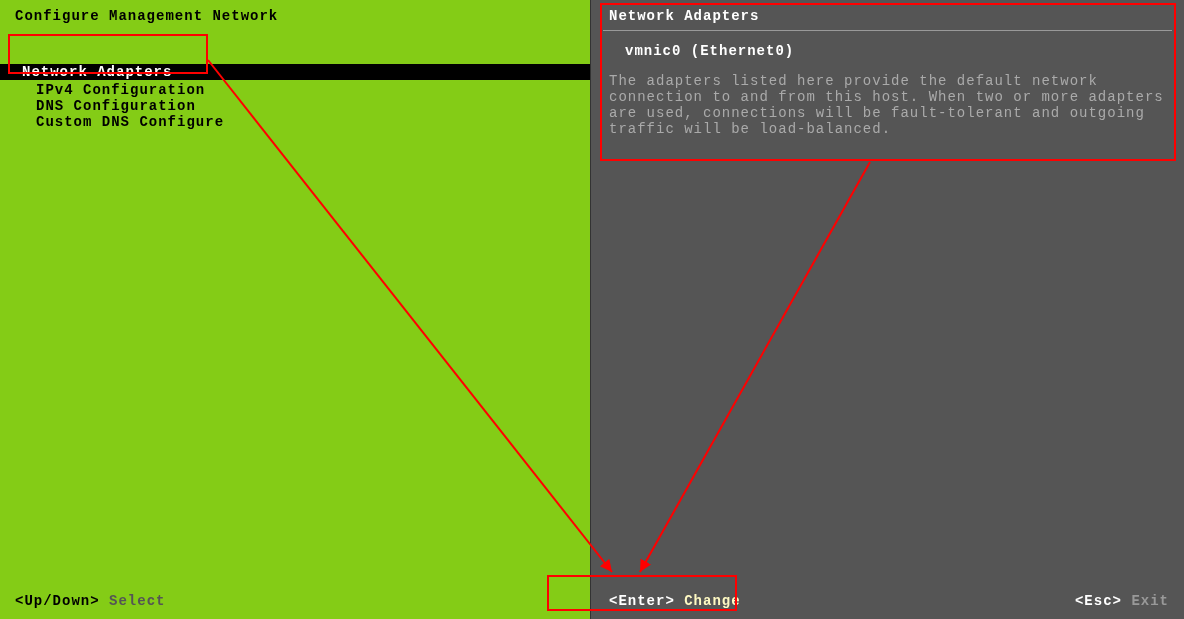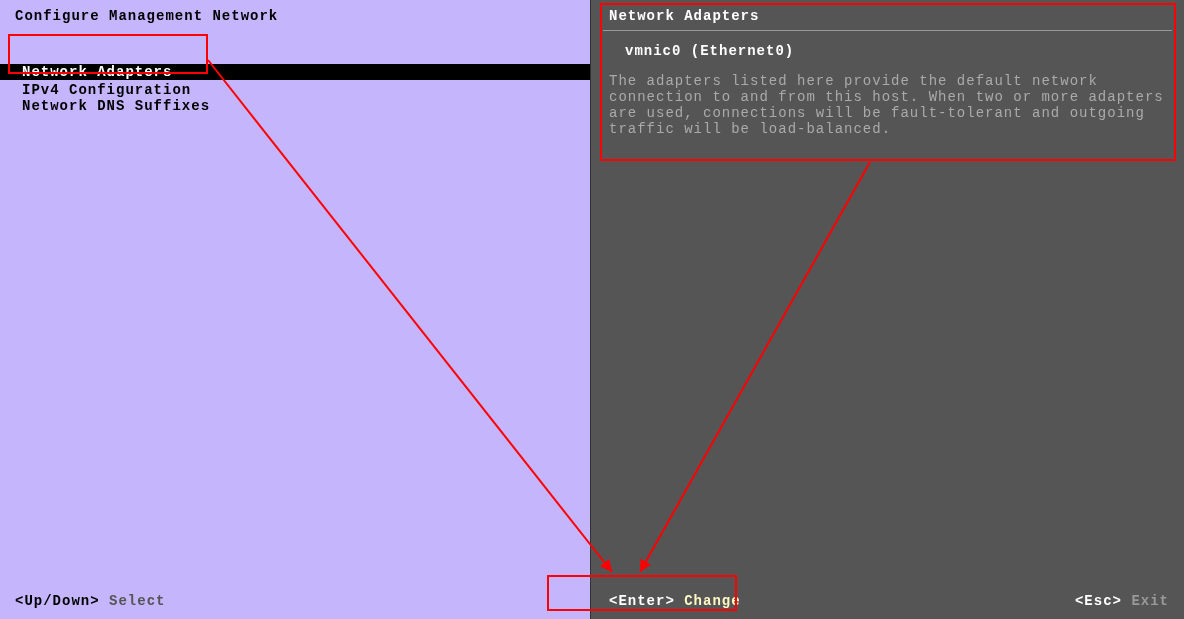--- a/index.html
+++ b/index.html
@@ -20,21 +20,21 @@
     }
     .container {
       width: 100%;
       height: 100%;
       display: flex;
       position: relative;
     }
     .left-panel {
       width: 590px;
       height: 100%;
-      background: #c4b5fd;
+      background: #84cc16;
       color: #000;
       position: relative;
     }
     .right-panel {
       flex: 1;
       height: 100%;
       background: #555555;
       color: #ccc;
       position: relative;
       border-left: 1px solid #333;
@@ -51,20 +51,21 @@
       line-height: 16px;
       color: #000;
       cursor: pointer;
     }
     .menu-item.selected {
       background: #000;
       color: #fff;
     }
     .menu-group2 {
       margin-top: 2px;
+      margin-left: 14px;
     }
     .right-title {
       padding: 8px 0 0 18px;
       color: #fff;
     }
     .right-divider {
       border: none;
       border-top: 1px solid #999;
       margin: 6px 12px 0 12px;
     }
@@ -147,21 +148,22 @@
 <div class="container">
 
   <div class="left-panel">
     <div class="left-title">Configure Management Network</div>
 
     <div class="menu">
       <div class="menu-item selected">Network Adapters</div>
 
       <div class="menu-group2">
         <div class="menu-item">IPv4 Configuration</div>
-        <div class="menu-item">Network DNS Suffixes</div>
+        <div class="menu-item">DNS Configuration</div>
+        <div class="menu-item">Custom DNS Configure</div>
       </div>
     </div>
 
     <div class="footer-left">
       <span>&lt;Up/Down&gt;</span>
       <span class="dim">Select</span>
     </div>
   </div>
 
   <div class="right-panel">

